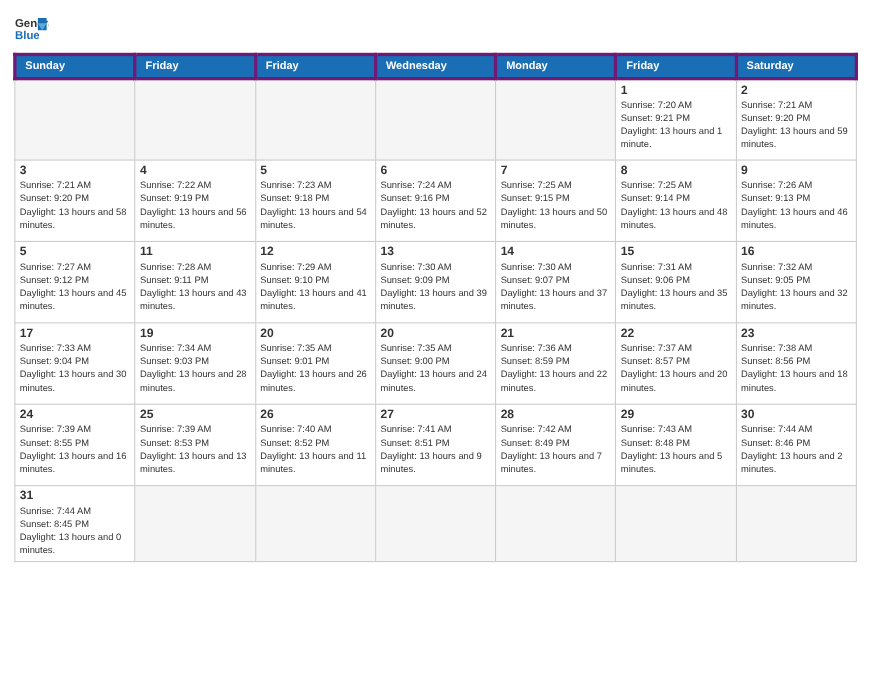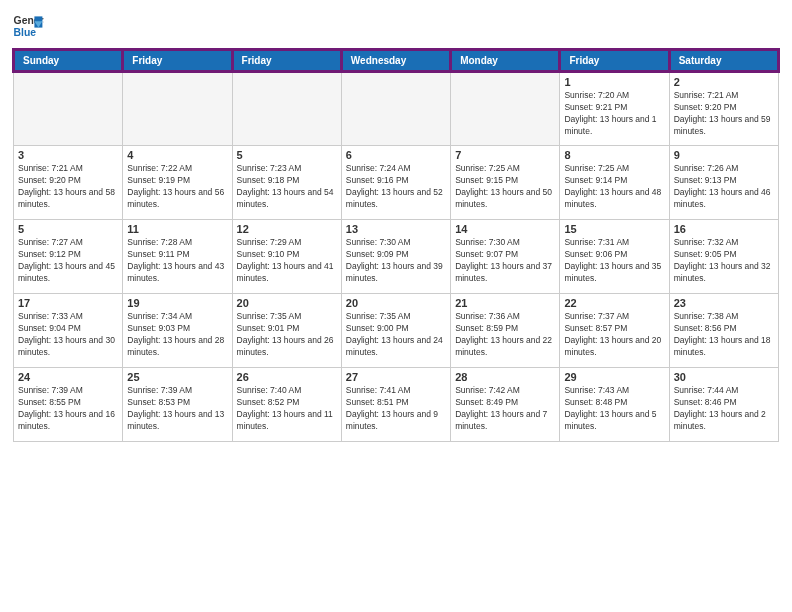--- a/index.html
+++ b/index.html
@@ -245,15 +245,27 @@
           </td>
           <td>
             <span class="day-num">29</span>
             <div class="day-info">Sunrise: 7:43 AM<br>Sunset: 8:48 PM<br>Daylight: 13 hours and 5 minutes.</div>
           </td>
           <td>
             <span class="day-num">30</span>
             <div class="day-info">Sunrise: 7:44 AM<br>Sunset: 8:46 PM<br>Daylight: 13 hours and 2 minutes.</div>
           </td>
         </tr>
+        <tr class="last-row">
+          <td>
+            <span class="day-num">31</span>
+            <div class="day-info">Sunrise: 7:44 AM<br>Sunset: 8:45 PM<br>Daylight: 13 hours and 0 minutes.</div>
+          </td>
+          <td class="empty"></td>
+          <td class="empty"></td>
+          <td class="empty"></td>
+          <td class="empty"></td>
+          <td class="empty"></td>
+          <td class="empty"></td>
+        </tr>
       </tbody>
   </table>
 </div>
 
 </body></html>

